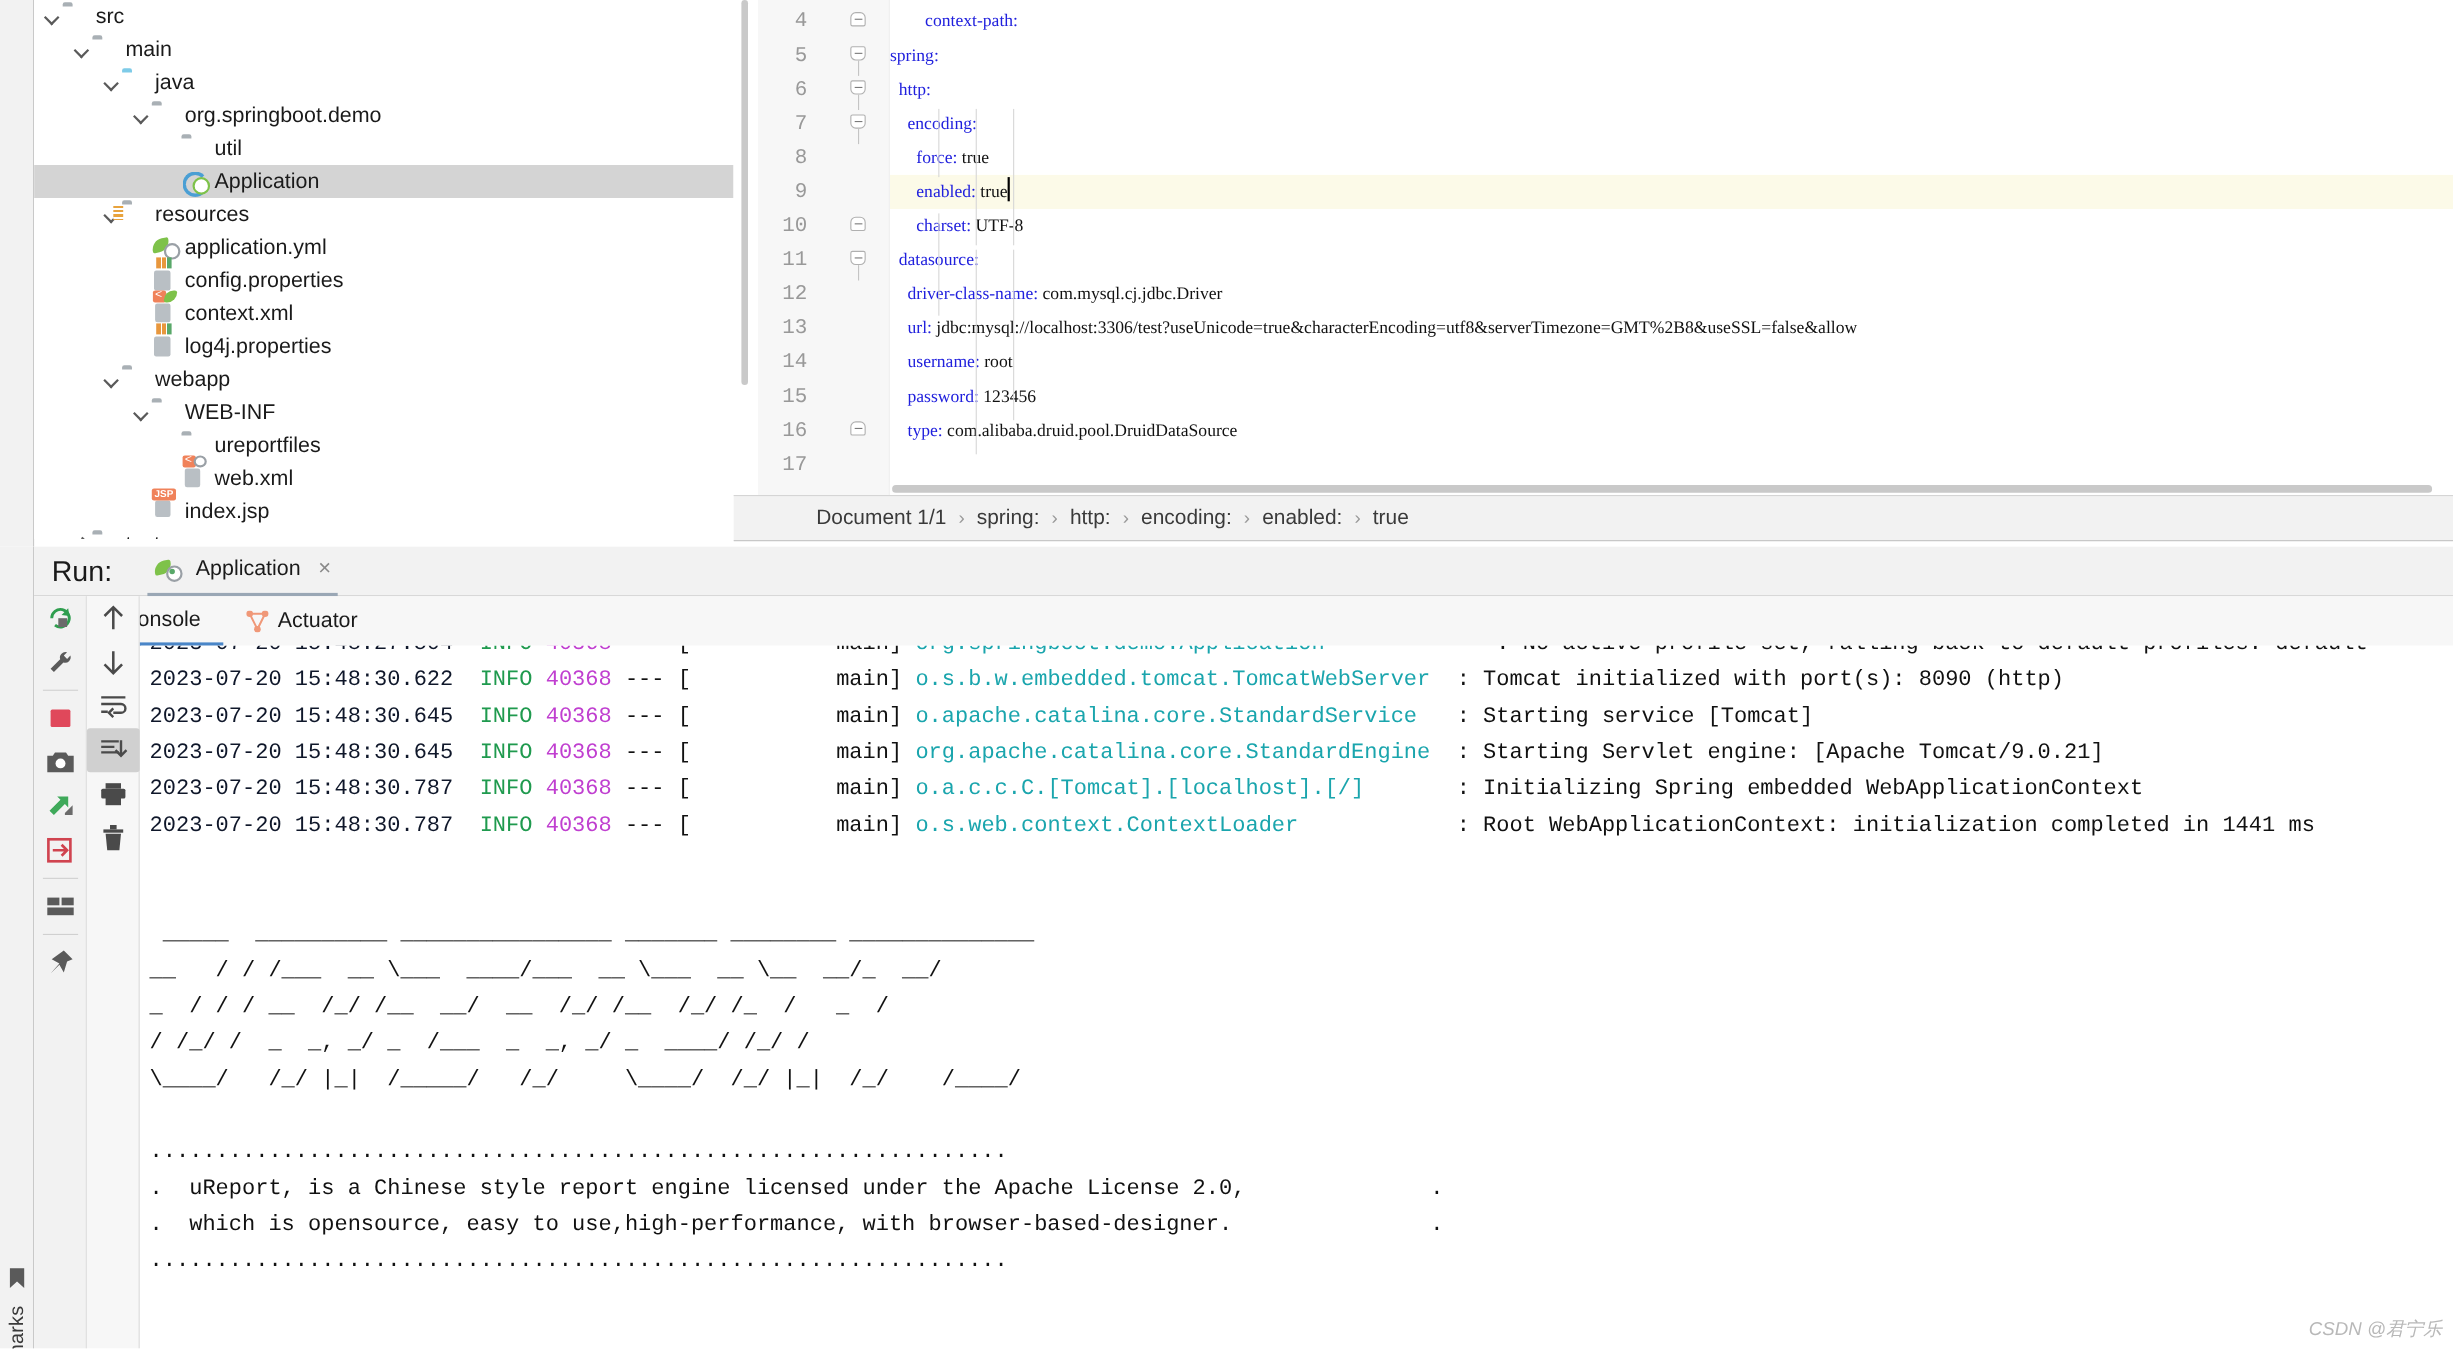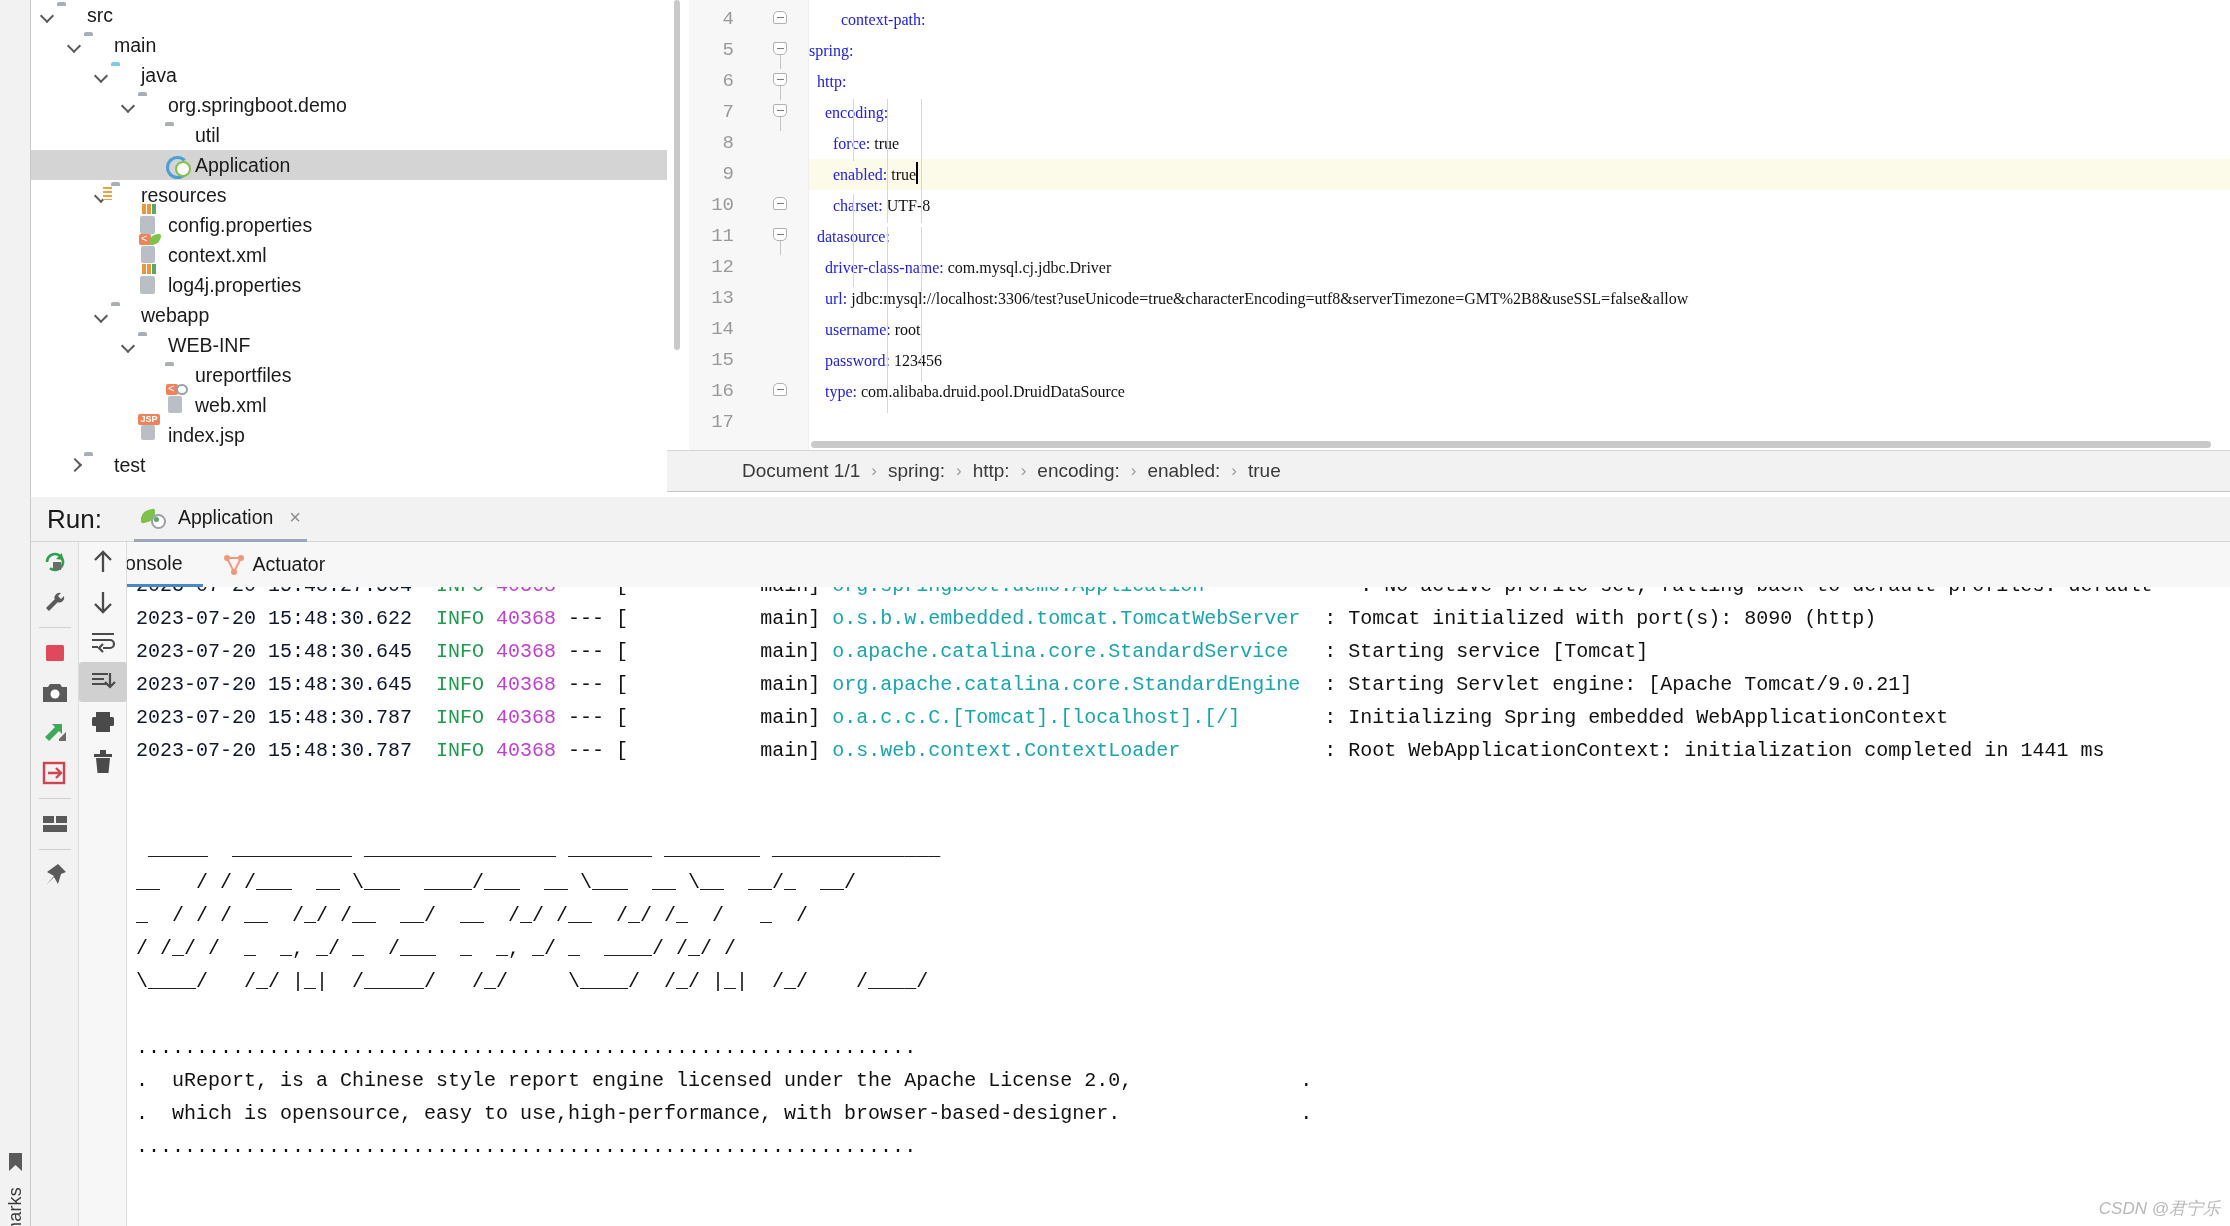--- a/index.html
+++ b/index.html
@@ -210,20 +210,26 @@
           <span style="display:inline-block;width:116px;flex:0 0 auto"></span>
           <span class="arrow none"></span>
           <span class="ico"><span class="ic-class"></span></span>
           <span class="lbl">Application</span>
         </div>
         <div class="trow">
           <span style="display:inline-block;width:62px;flex:0 0 auto"></span>
           <span class="arrow"></span>
           <span class="ico"><span class="ic-res"></span></span>
           <span class="lbl">resources</span>
+        </div>
+        <div class="trow">
+          <span style="display:inline-block;width:89px;flex:0 0 auto"></span>
+          <span class="arrow none"></span>
+          <span class="ico"><span class="ic-spring"></span></span>
+          <span class="lbl">application.yml</span>
         </div>
         <div class="trow">
           <span style="display:inline-block;width:89px;flex:0 0 auto"></span>
           <span class="arrow none"></span>
           <span class="ico"><span class="ic-prop"></span></span>
           <span class="lbl">config.properties</span>
         </div>
         <div class="trow">
           <span style="display:inline-block;width:89px;flex:0 0 auto"></span>
           <span class="arrow none"></span>

